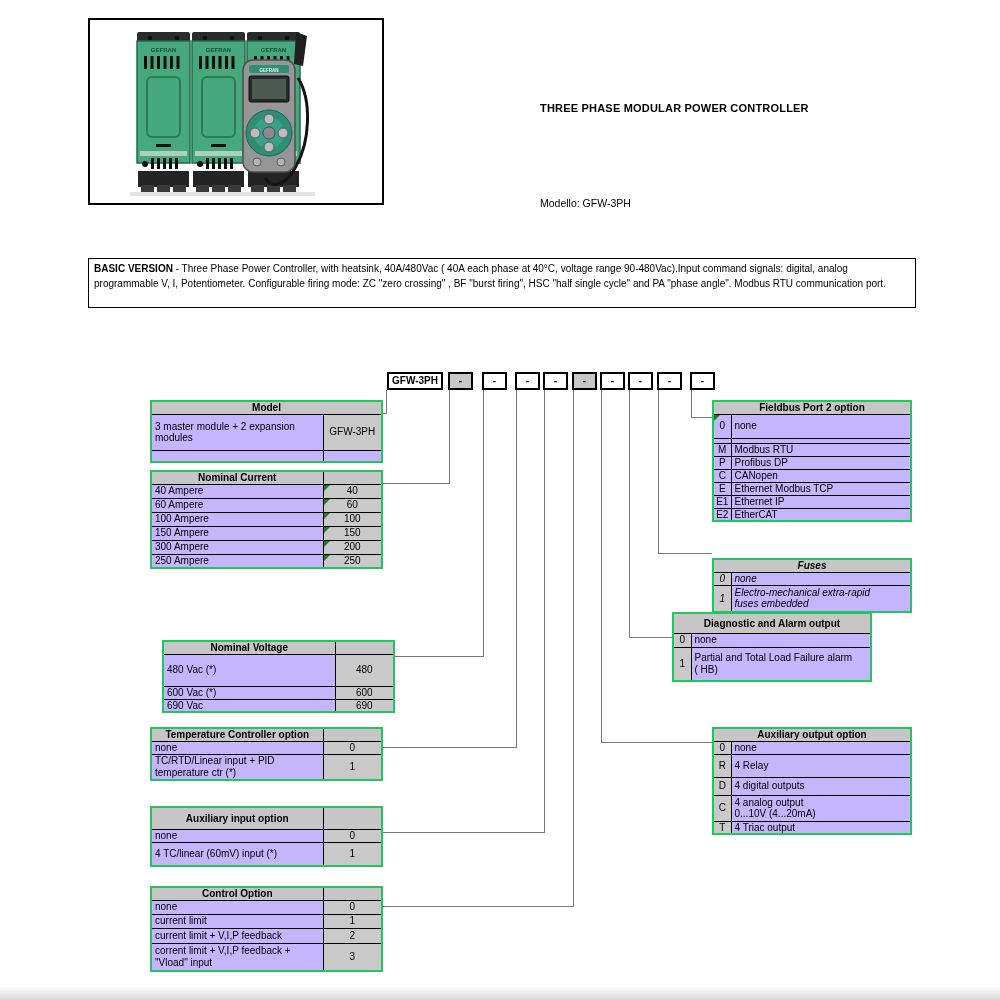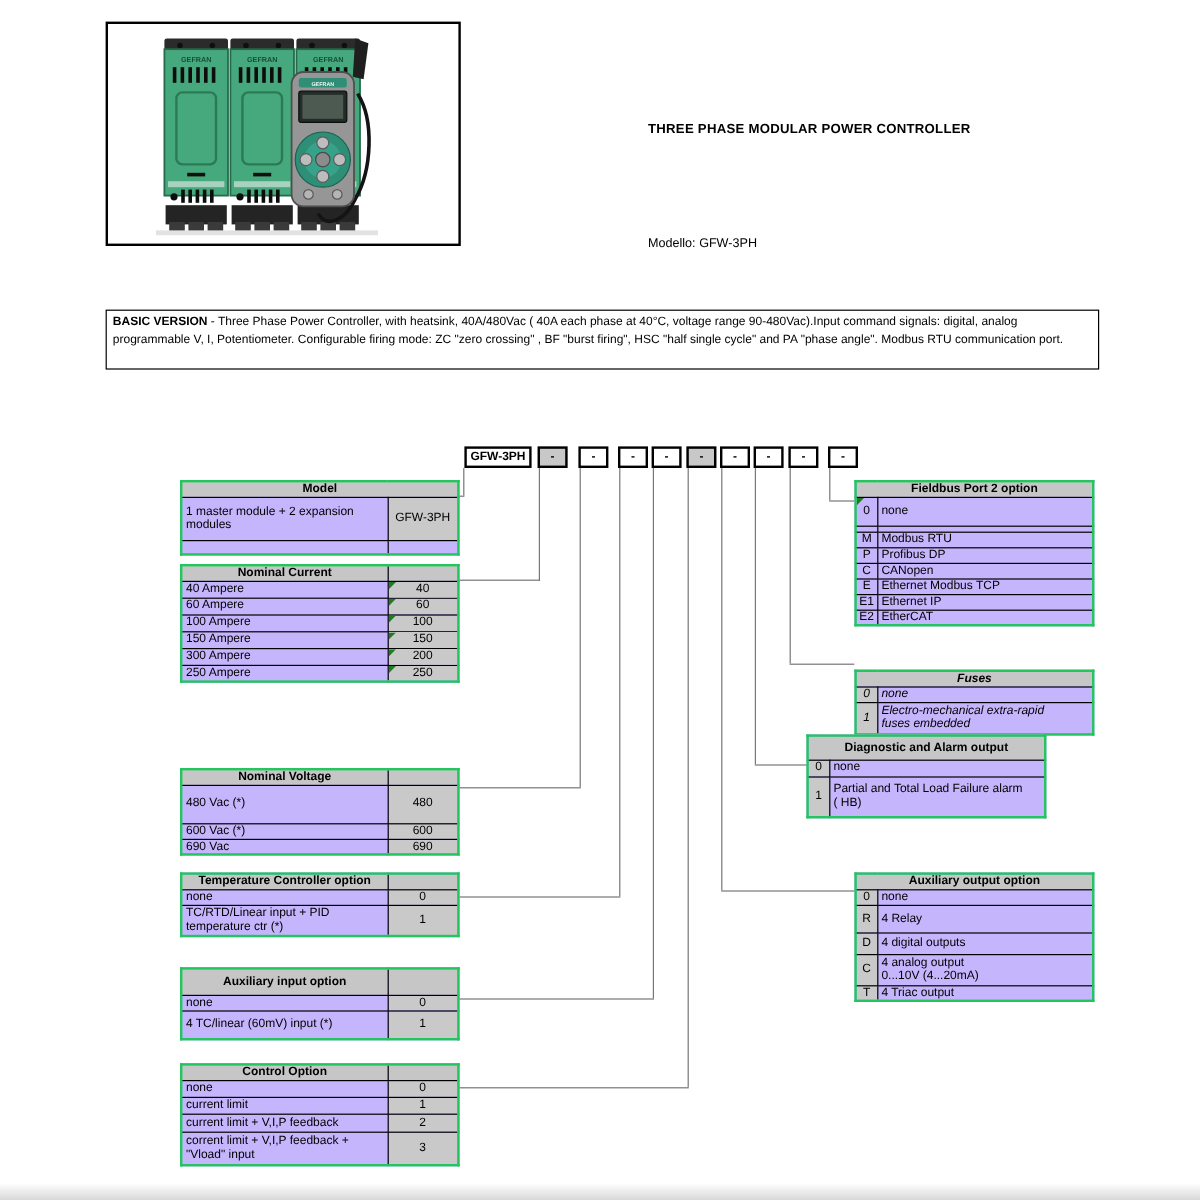--- a/index.html
+++ b/index.html
@@ -155,21 +155,21 @@
     <colgroup>
         <col class="c-desc">
         <col class="c-val">
       </colgroup>
     <tbody>
       <tr class="hdr" style="height:12px;">
           <td colspan="2">Model</td>
         </tr>
       <tr style="height:36px;">
         <td class="d">
-            <div>1 master module + 2 expansion</div>
+            <div>3 master module + 2 expansion</div>
             <div>modules</div>
           </td>
         <td class="v gray">GFW-3PH</td>
       </tr>
       <tr style="height:12px;">
         <td class="d"></td>
         <td class="v"></td>
       </tr>
     </tbody>
   </table>
@@ -204,21 +204,21 @@
           <td class="d">300 Ampere</td>
           <td class="v gray note">200</td>
         </tr>
       <tr style="height:14px;">
           <td class="d">250 Ampere</td>
           <td class="v gray note">250</td>
         </tr>
     </tbody>
   </table>
 
-  <table class="tbl left-tbl" style="left:150px;top:640px;">
+  <table class="tbl left-tbl" style="left:162px;top:640px;">
     <colgroup>
         <col class="c-desc">
         <col class="c-val">
       </colgroup>
     <tbody>
       <tr class="hdr" style="height:12px;">
           <td>Nominal Voltage</td>
           <td></td>
         </tr>
       <tr style="height:32px;">

